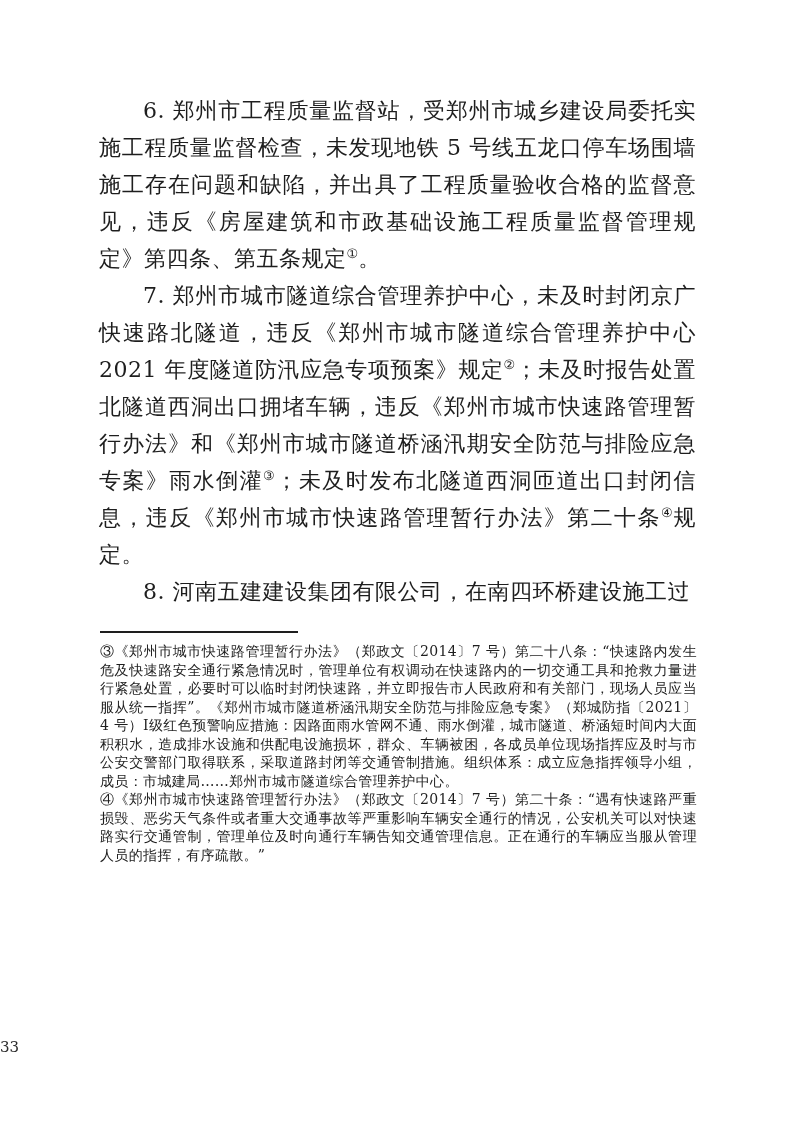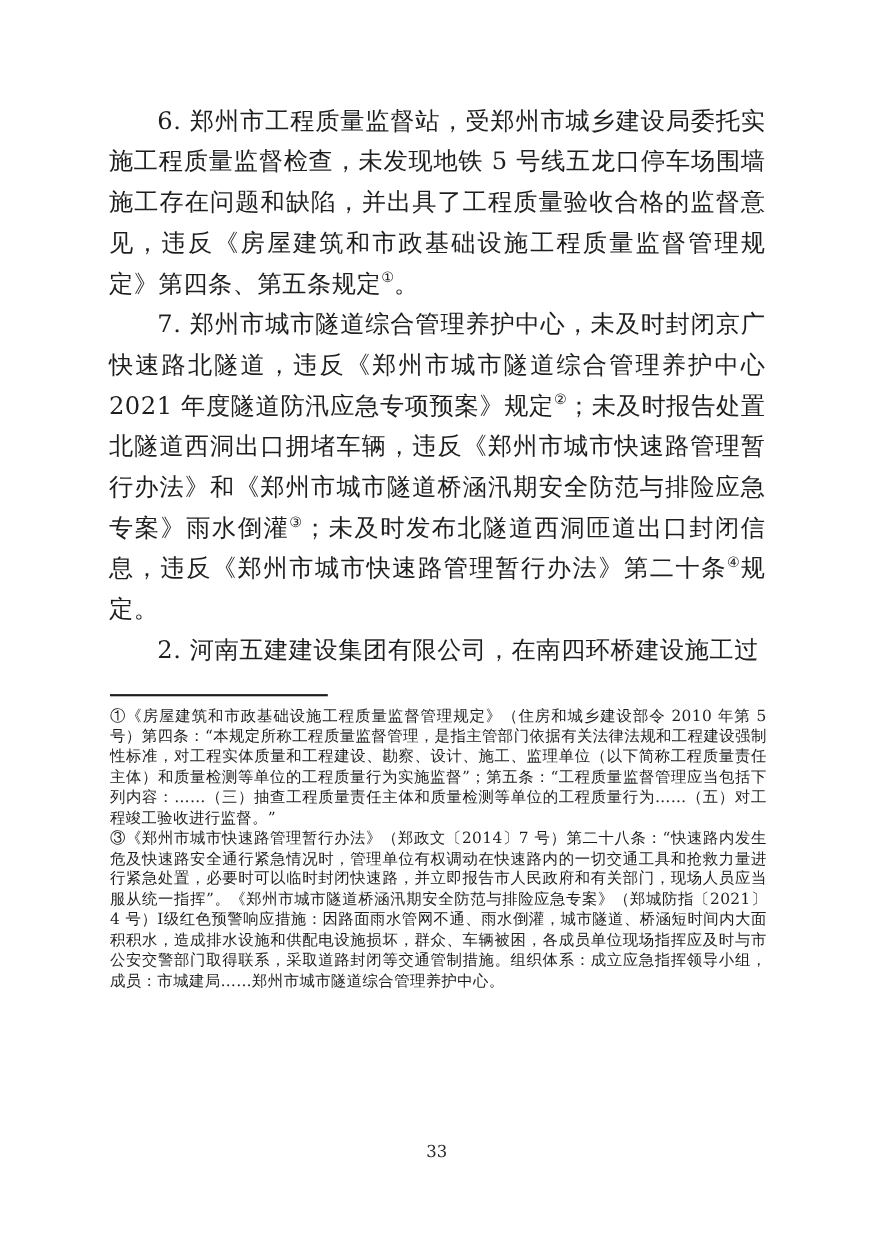--- a/index.html
+++ b/index.html
@@ -46,47 +46,46 @@
     margin: 0;
     font-size: 14px;
     line-height: 18.5px;
     letter-spacing: 0.35px;
     text-align: justify;
   }
   .fn-marker { letter-spacing: 0.35px; }
   .page-number {
     position: absolute;
     left: 0; right: 0; top: 1038px;
-    text-align: center;
     font-size: 15px;
     color: #2a2a2a;
   }
 </style>
 </head>
 <body>
 
 <div class="page">
 
   <main class="body-text">
 
     <p class="para"><span>6. 郑州市工程质量监督站，受郑州市城乡建设局委托实施工程质量监督检查，未发现地铁 5 号线五龙口停车场围墙施工存在问题和缺陷，并出具了工程质量验收合格的监督意见，违反《房屋建筑和市政基础设施工程质量监督管理规定》第四条、第五条规定</span><sup class="fn-ref">①</sup><span>。</span></p>
 
     <p class="para"><span>7. 郑州市城市隧道综合管理养护中心，未及时封闭京广快速路北隧道，违反《郑州市城市隧道综合管理养护中心 2021 年度隧道防汛应急专项预案》规定</span><sup class="fn-ref">②</sup><span>；未及时报告处置北隧道西洞出口拥堵车辆，违反《郑州市城市快速路管理暂行办法》和《郑州市城市隧道桥涵汛期安全防范与排险应急专案》雨水倒灌</span><sup class="fn-ref">③</sup><span>；未及时发布北隧道西洞匝道出口封闭信息，违反《郑州市城市快速路管理暂行办法》第二十条</span><sup class="fn-ref">④</sup><span>规定。</span></p>
 
-    <p class="para"><span>2. 河南五建建设集团有限公司，在南四环桥建设施工过</span></p>
+    <p class="para"><span>8. 河南五建建设集团有限公司，在南四环桥建设施工过</span></p>
 
   </main>
 
   <footer class="footnote-area">
 
     <div class="footnote-separator"></div>
 
-    <p class="footnote"><span class="fn-marker">①</span><span>《房屋建筑和市政基础设施工程质量监督管理规定》（住房和城乡建设部令 2010 年第 5 号）第四条：“本规定所称工程质量监督管理，是指主管部门依据有关法律法规和工程建设强制性标准，对工程实体质量和工程建设、勘察、设计、施工、监理单位（以下简称工程质量责任主体）和质量检测等单位的工程质量行为实施监督”；第五条：“工程质量监督管理应当包括下列内容：……（三）抽查工程质量责任主体和质量检测等单位的工程质量行为……（五）对工程竣工验收进行监督。”</span></p>
 
 
     <p class="footnote"><span class="fn-marker">③</span><span>《郑州市城市快速路管理暂行办法》（郑政文〔2014〕7 号）第二十八条：“快速路内发生危及快速路安全通行紧急情况时，管理单位有权调动在快速路内的一切交通工具和抢救力量进行紧急处置，必要时可以临时封闭快速路，并立即报告市人民政府和有关部门，现场人员应当服从统一指挥”。《郑州市城市隧道桥涵汛期安全防范与排险应急专案》（郑城防指〔2021〕4 号）Ⅰ级红色预警响应措施：因路面雨水管网不通、雨水倒灌，城市隧道、桥涵短时间内大面积积水，造成排水设施和供配电设施损坏，群众、车辆被困，各成员单位现场指挥应及时与市公安交警部门取得联系，采取道路封闭等交通管制措施。组织体系：成立应急指挥领导小组，成员：市城建局……郑州市城市隧道综合管理养护中心。</span></p>
 
+    <p class="footnote"><span class="fn-marker">④</span><span>《郑州市城市快速路管理暂行办法》（郑政文〔2014〕7 号）第二十条：“遇有快速路严重损毁、恶劣天气条件或者重大交通事故等严重影响车辆安全通行的情况，公安机关可以对快速路实行交通管制，管理单位及时向通行车辆告知交通管理信息。正在通行的车辆应当服从管理人员的指挥，有序疏散。”</span></p>
 
   </footer>
 
   <div class="page-number">33</div>
 
 </div>
 
 </body></html>

